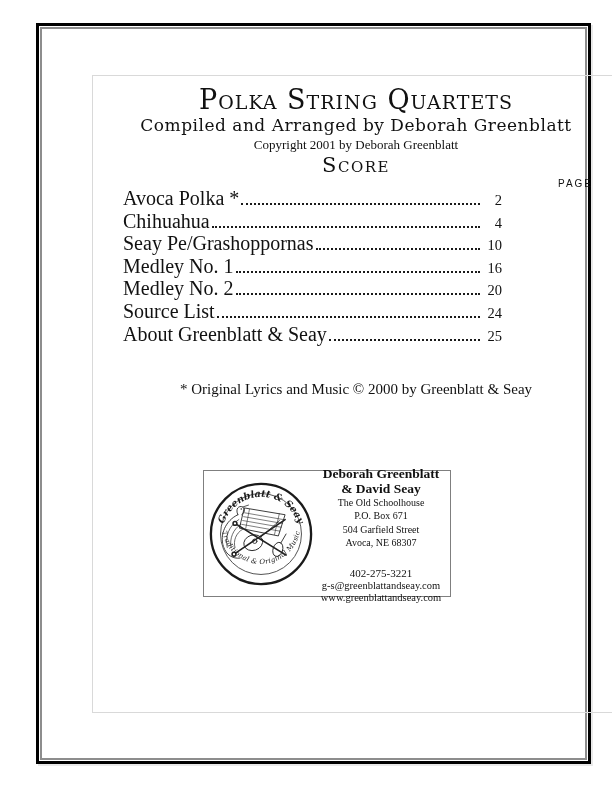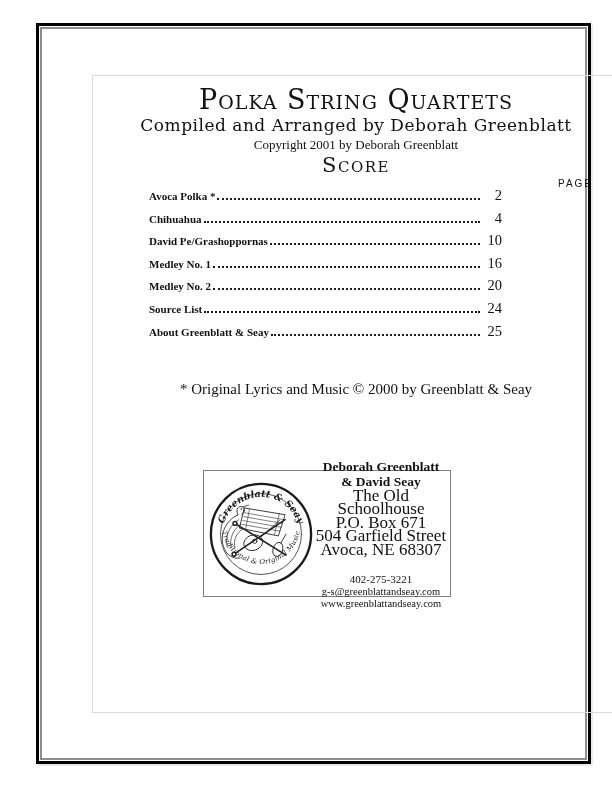--- a/index.html
+++ b/index.html
@@ -74,24 +74,23 @@
   .toc {
     top: 111px; left: 30px; width: 379px;
     list-style: none;
   }
   .toc-row {
     display: flex;
     align-items: baseline;
     height: 22.6px;
   }
   .toc-title {
-    font-weight: bold;
-    font-size: 11px;
+    font-weight: normal;
+    font-size: 20px;
     white-space: nowrap;
-    margin-left: 26px;
   }
   .leader {
     flex: 1;
     border-bottom: 2px dotted #1a1a1a;
     margin: 0 3px 4px 2px;
     min-width: 10px;
   }
   .toc-page {
     font-size: 14.5px;
     min-width: 19px;
@@ -112,21 +111,21 @@
     align-items: center;
     background: #ffffff;
   }
   .logo-wrap { width: 106px; height: 106px; margin-left: 4px; flex: 0 0 auto; }
   .card-text {
     flex: 1;
     text-align: center;
     padding: 2px 3px 0 1px;
   }
   .card-name  { font-size: 13.5px; font-weight: bold; line-height: 15px; }
-  .card-addr  { font-size: 17px; line-height: 13.5px; }
+  .card-addr  { font-size: 10px; line-height: 13.5px; }
   .card-phone { font-size: 11px; line-height: 13px; margin-top: 17px; }
   .card-small { font-size: 10.5px; line-height: 12px; }
 
   .logo-arc-text {
     font-family: "DejaVu Serif", serif;
     font-style: italic;
     font-weight: bold;
     font-size: 10px;
   }
   .logo-arc-text-bottom {
@@ -160,21 +159,21 @@
   </li>
 
   <li class="toc-row">
     <span class="toc-title">Chihuahua</span>
     <span class="leader"></span>
     <span class="toc-page">4</span>
   </li>
 
 
   <li class="toc-row">
-    <span class="toc-title">David Pe/Grashoppornas</span>
+    <span class="toc-title">Seay Pe/Grashoppornas</span>
     <span class="leader"></span>
     <span class="toc-page">10</span>
   </li>
 
 
   <li class="toc-row">
     <span class="toc-title">Medley No. 1</span>
     <span class="leader"></span>
     <span class="toc-page">16</span>
   </li>

